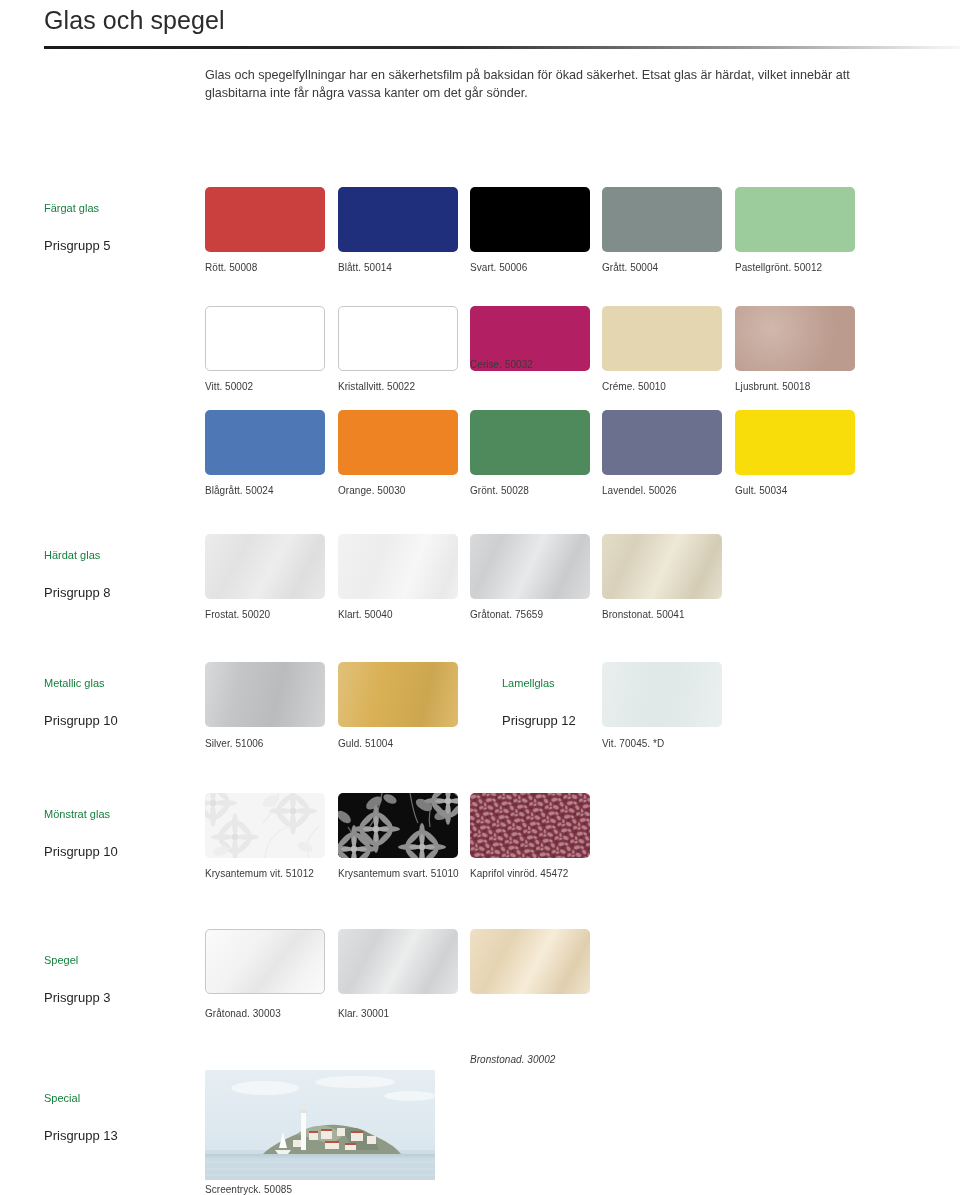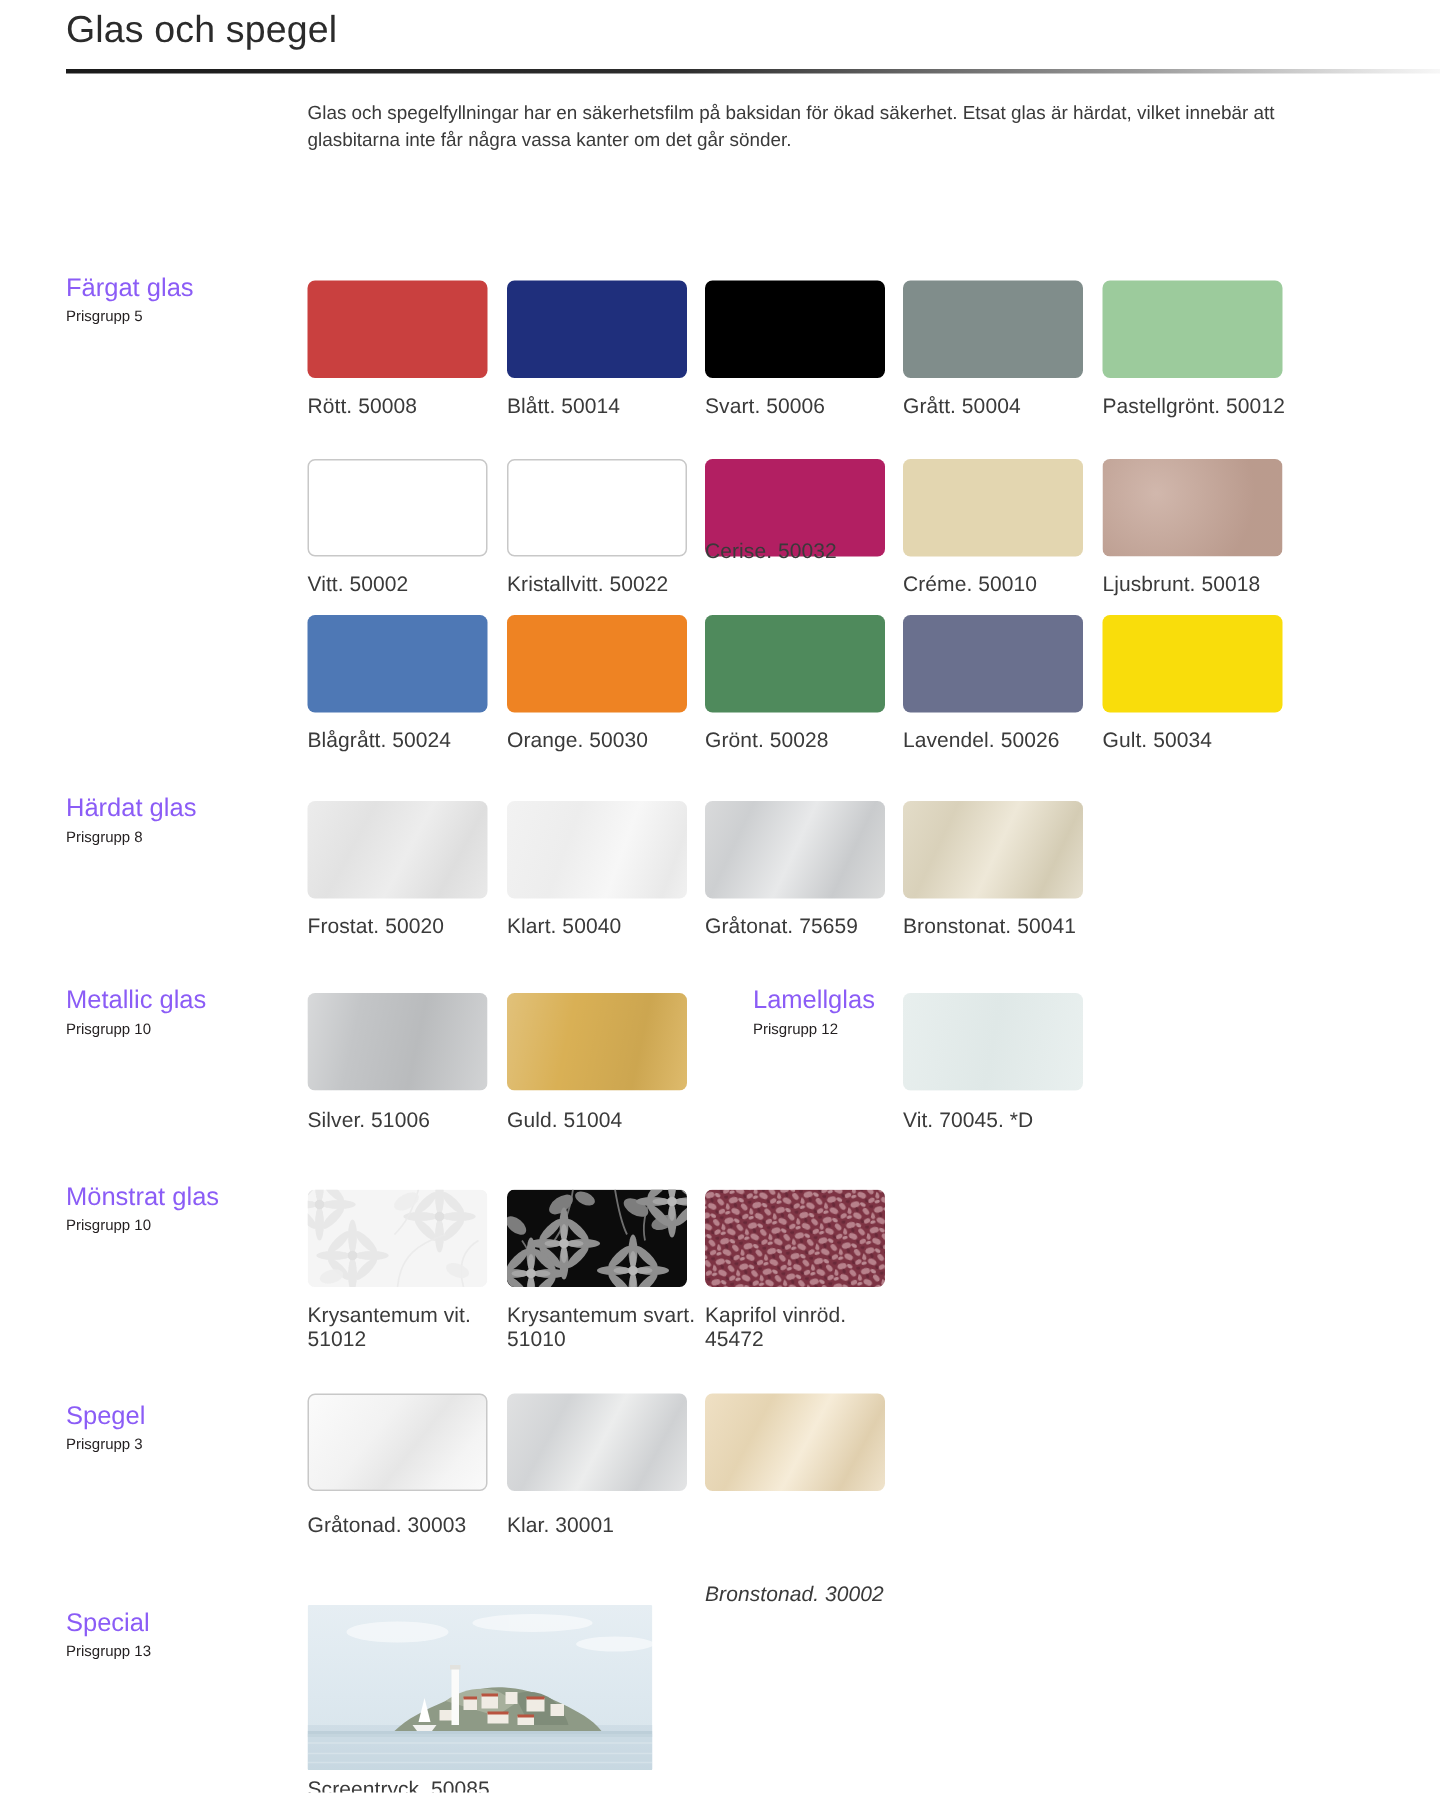--- a/index.html
+++ b/index.html
@@ -23,27 +23,27 @@
     background:linear-gradient(to right,#1a1a1a 0%,#2e2e2e 45%,#9a9a9a 78%,#e8e8e8 96%,#f7f7f7 100%);
   }
 
   
   .intro{position:absolute;left:205px;top:66px;width:690px;}
   .intro p{margin:0;font-size:12.6px;line-height:18px;color:#3a3a3a;}
   .intro p.second{margin-top:14px;}
 
   
   .sec-head{position:absolute;left:44px;}
-  .sec-head .h{font-size:17px;font-weight:400;color:#8b5cf6;line-height:20px;}
-  .sec-head .sub{font-size:10px;font-weight:400;color:#231f20;line-height:17px;margin-top:1px;}
+  .sec-head .h{font-size:11px;font-weight:400;color:#15803d;line-height:20px;margin-top:16px;}
+  .sec-head .sub{font-size:13px;font-weight:400;color:#231f20;line-height:17px;margin-top:19px;}
 
   
   .sw{position:absolute;width:120px;height:65px;border-radius:5px;}
   .sw.bordered{box-sizing:border-box;border:1px solid #c8c8c8;}
-  .cap{position:absolute;width:136px;font-size:14px;color:#3a3a3a;letter-spacing:.05px;}
+  .cap{position:absolute;width:136px;font-size:10px;color:#3a3a3a;letter-spacing:.05px;}
   .cap.ital{font-style:italic;margin-top:46px;}
 
   
   .c-red       {background:#c9403f;}
   .c-blue      {background:#1f2f7c;}
   .c-black     {background:#000000;}
   .c-grey      {background:#808d8b;}
   .c-pastgreen {background:#9ccb9c;}
   .c-white     {background:#ffffff;}
   .c-cerise    {background:#b21f62;}

